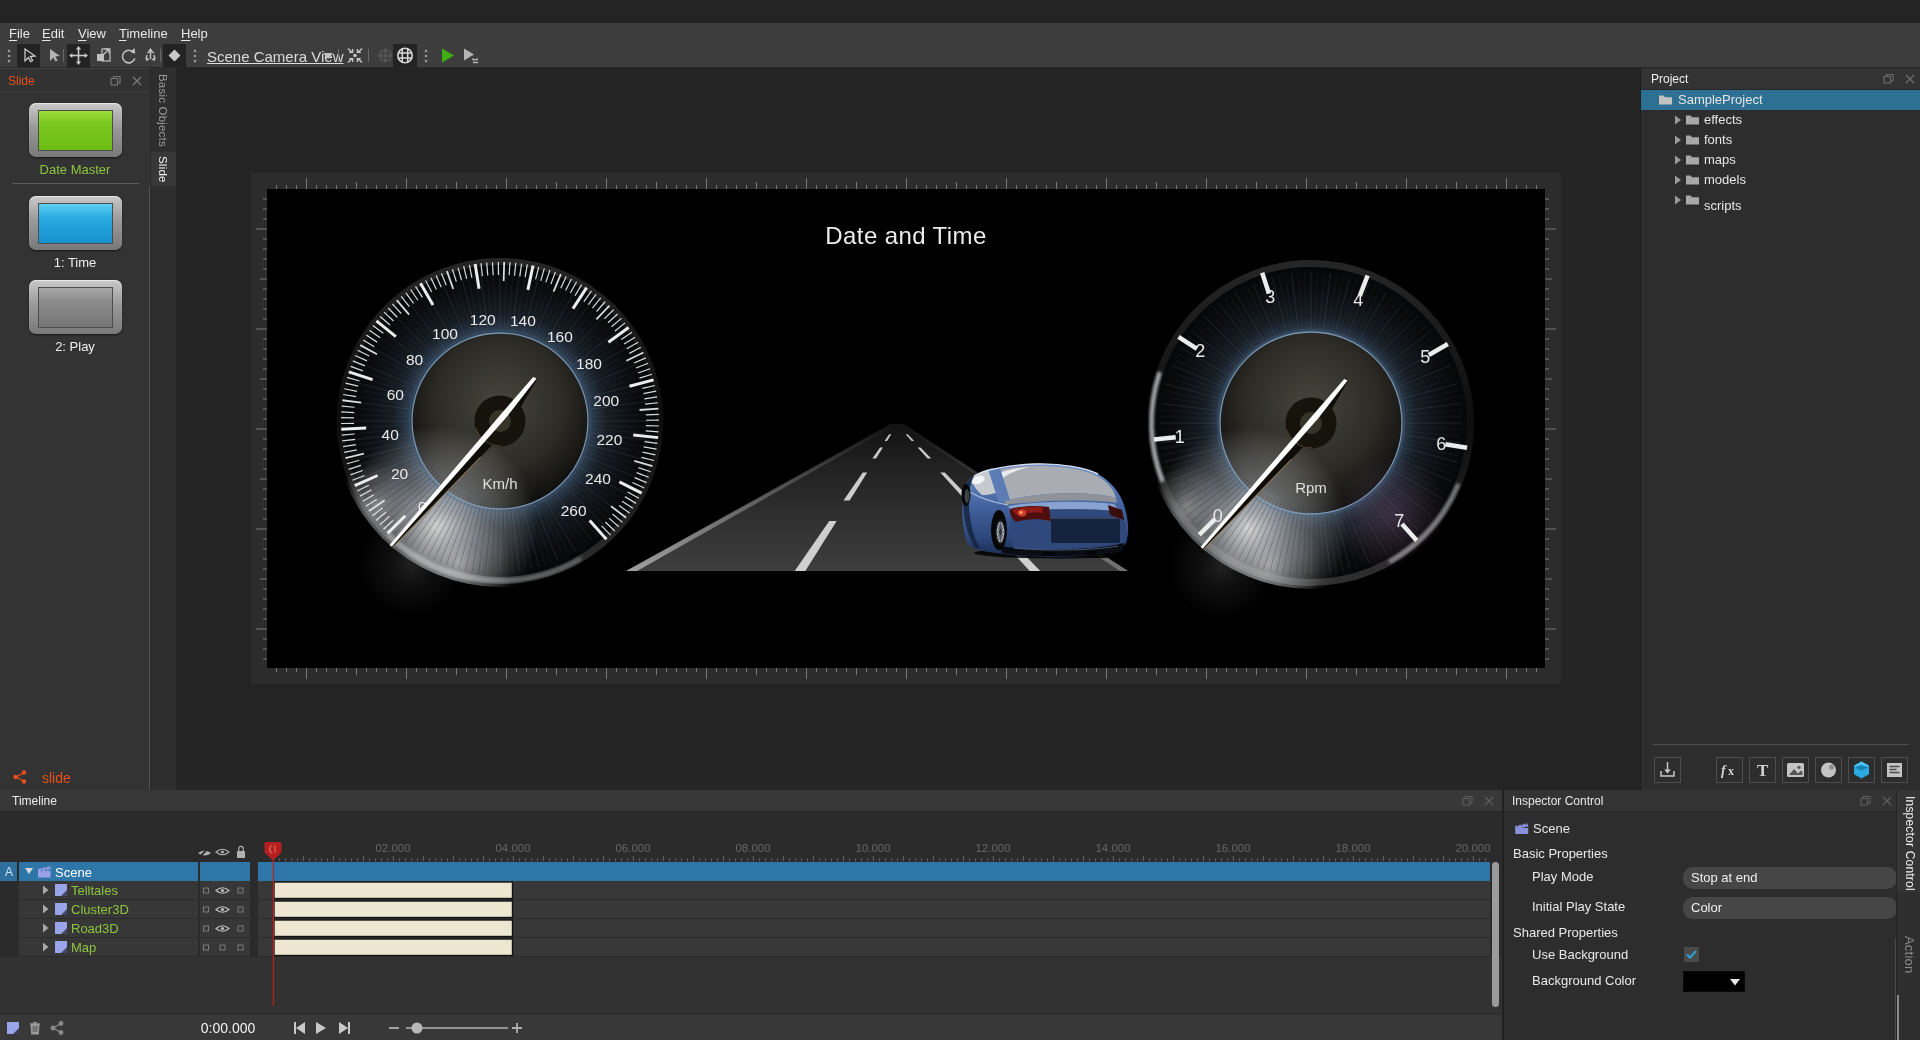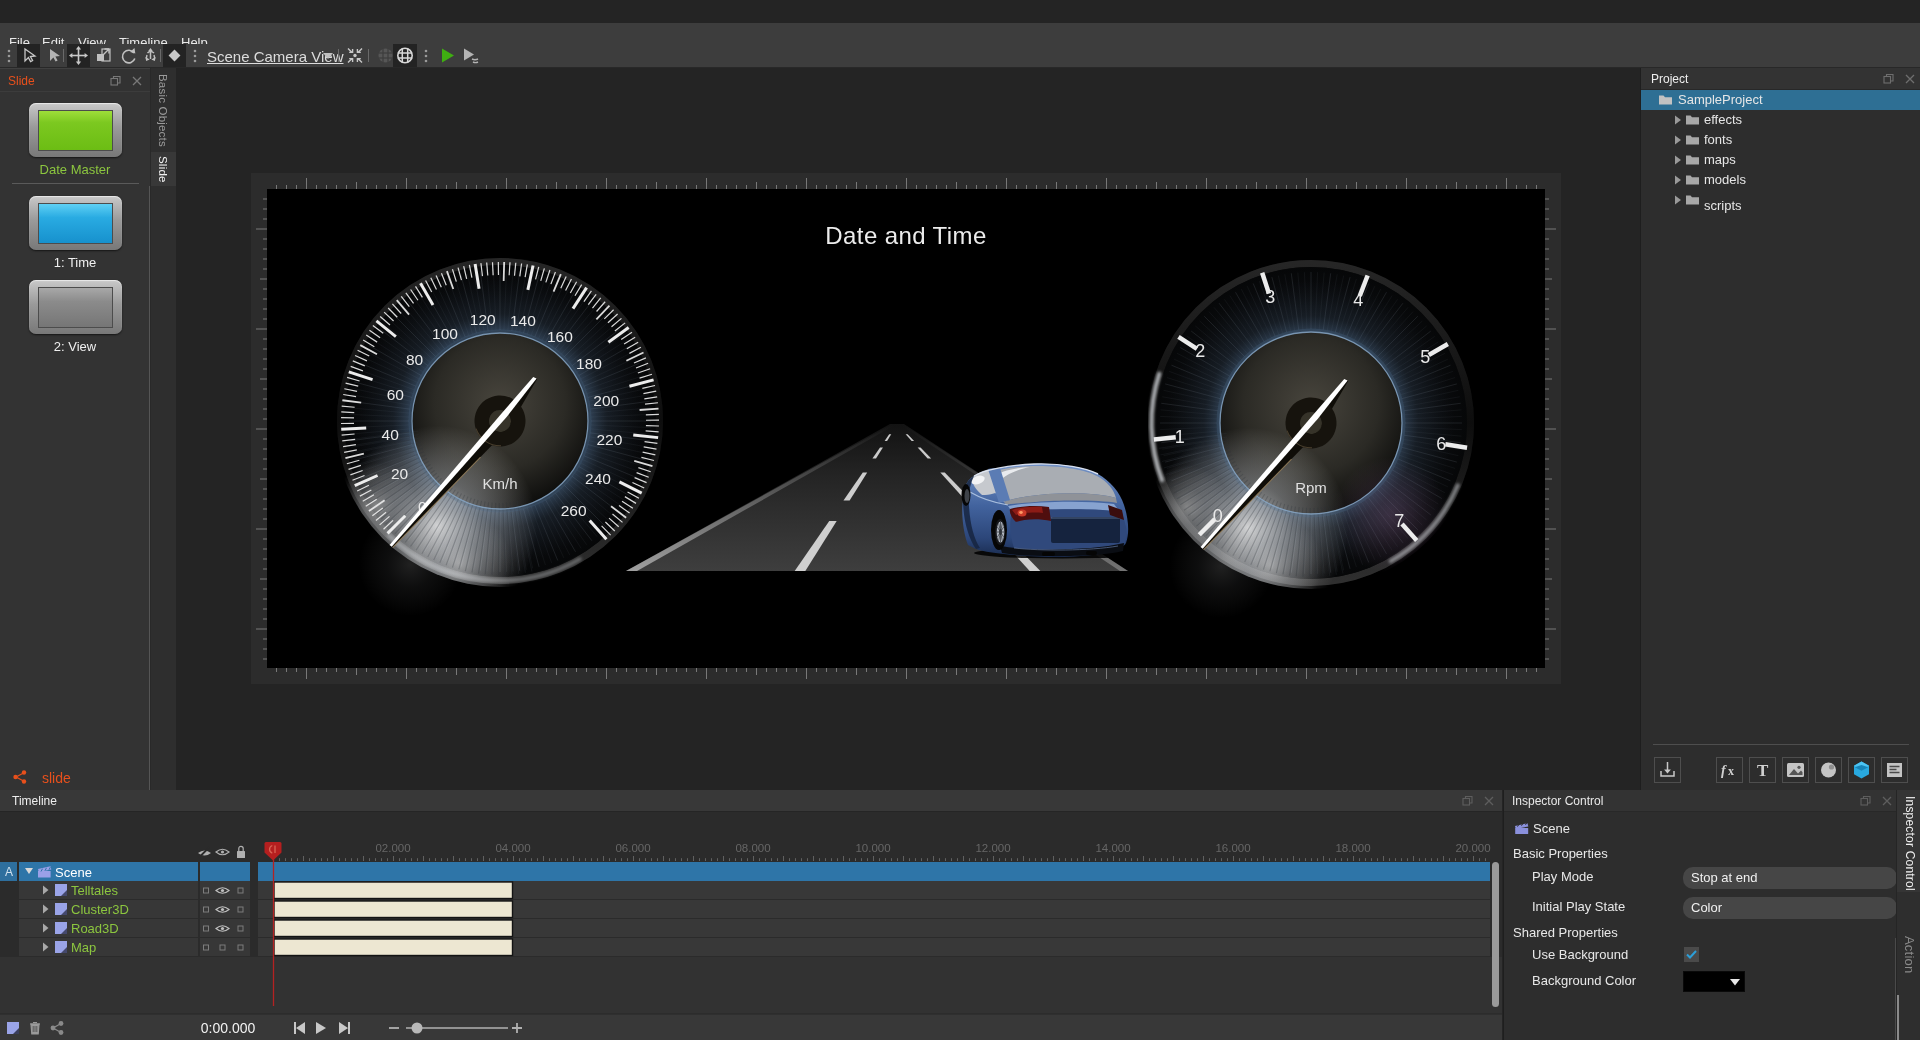--- a/index.html
+++ b/index.html
@@ -11,21 +11,21 @@
 
 #titlebar { left:0; top:0; width:1920px; height:22px; background:#ffffff;
   border-bottom:1px solid #555; color:#000; font-size:14px; }
 #titlebar .ttext { position:absolute; left:24px; top:3px; }
 #qticon { position:absolute; left:7px; top:4px; width:14px; height:14px; }
 .wbtn { position:absolute; top:0; width:14px; height:16px; }
 
 
 #menubar { left:0; top:23px; width:1920px; height:21px; background:#3d3d3d;
   color:#e8e8e8; font-size:13px; }
-#menubar span.mi { position:absolute; top:12px; }
+#menubar span.mi { position:absolute; top:3px; }
 #menubar u { text-decoration-thickness:1px; text-underline-offset:2px; }
 
 
 #toolbar { left:0; top:44px; width:1920px; height:24px; background:#3d3d3d; border-bottom:1px solid #282828;}
 .tbtn { position:absolute; top:0px; height:23px; }
 .tbox { background:#232323; }
 #scenecam { position:absolute; left:207px; top:4px; color:#dcdcdc; font-size:15px;text-decoration:underline; }
 
 
 #slidepanel { left:0; top:68px; width:150px; height:722px; background:#333333; border-top:1px solid #404040;}
@@ -187,21 +187,21 @@
     </div>
     <div class="tlabel" style="top:93px;color:#8cc63f">Date Master</div>
     <div style="position:absolute;left:12px;top:114px;width:127px;height:1px;background:#5a5a5a"></div>
     <div class="thumb" style="top:127px">
       <div class="scr" style="background:linear-gradient(180deg,#5fd0f4 0%,#29abe2 35%,#1791cd 100%)"></div>
     </div>
     <div class="tlabel" style="top:186px">1: Time</div>
     <div class="thumb" style="top:211px">
       <div class="scr" style="background:linear-gradient(180deg,#a8a8a8 0%,#8b8b8b 35%,#767676 100%)"></div>
     </div>
-    <div class="tlabel" style="top:270px">2: View</div>
+    <div class="tlabel" style="top:270px">2: Play</div>
     <div style="position:absolute;left:149px;top:117px;width:1px;height:605px;background:#555"></div>
 
     <svg style="position:absolute;left:12px;top:700px" width="16" height="16" viewBox="0 0 16 16">
       <g fill="#e8501c">
           <circle cx="12" cy="3.5" r="2.2"></circle>
           <circle cx="3.5" cy="8" r="2.2"></circle>
           <circle cx="12" cy="12.5" r="2.2"></circle>
         </g>
       <g stroke="#e8501c" stroke-width="1.4">
           <line x1="4" y1="8" x2="11.5" y2="4"></line>

